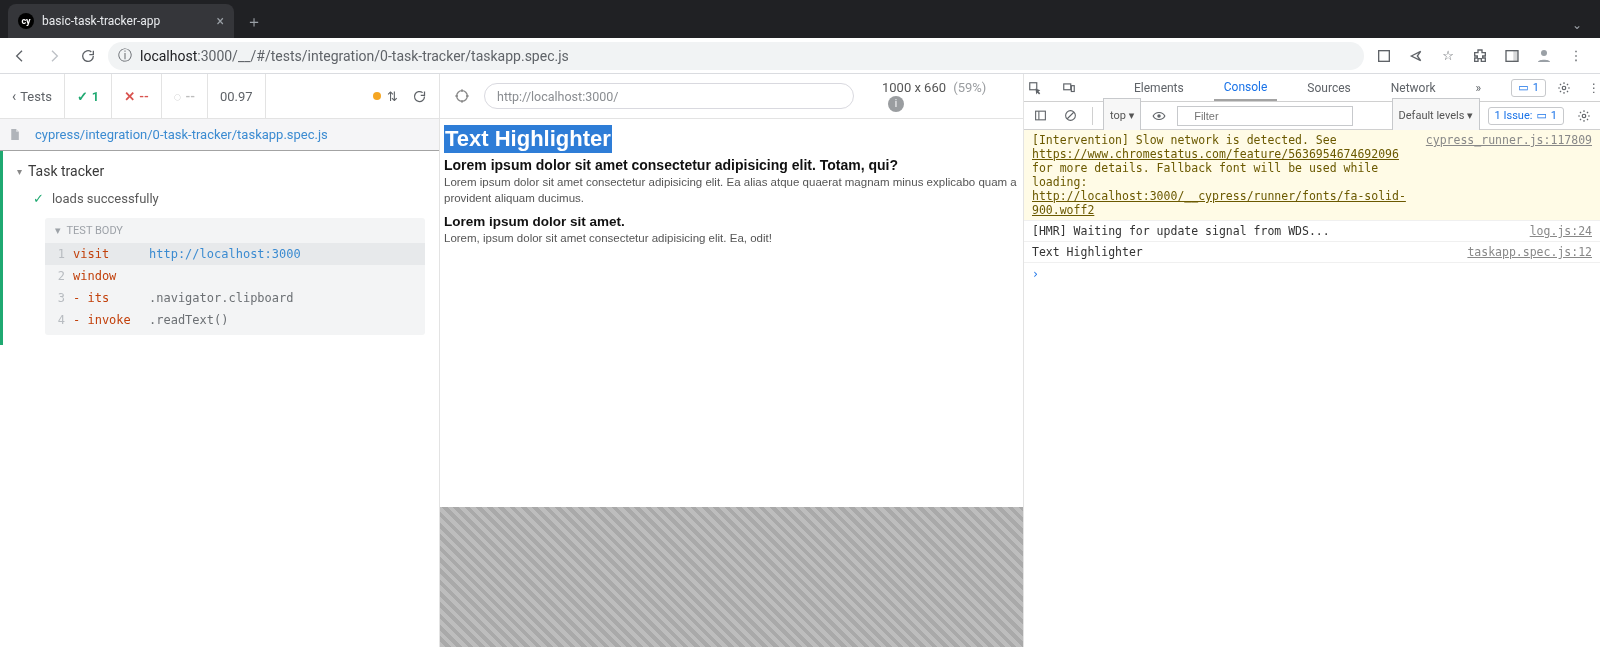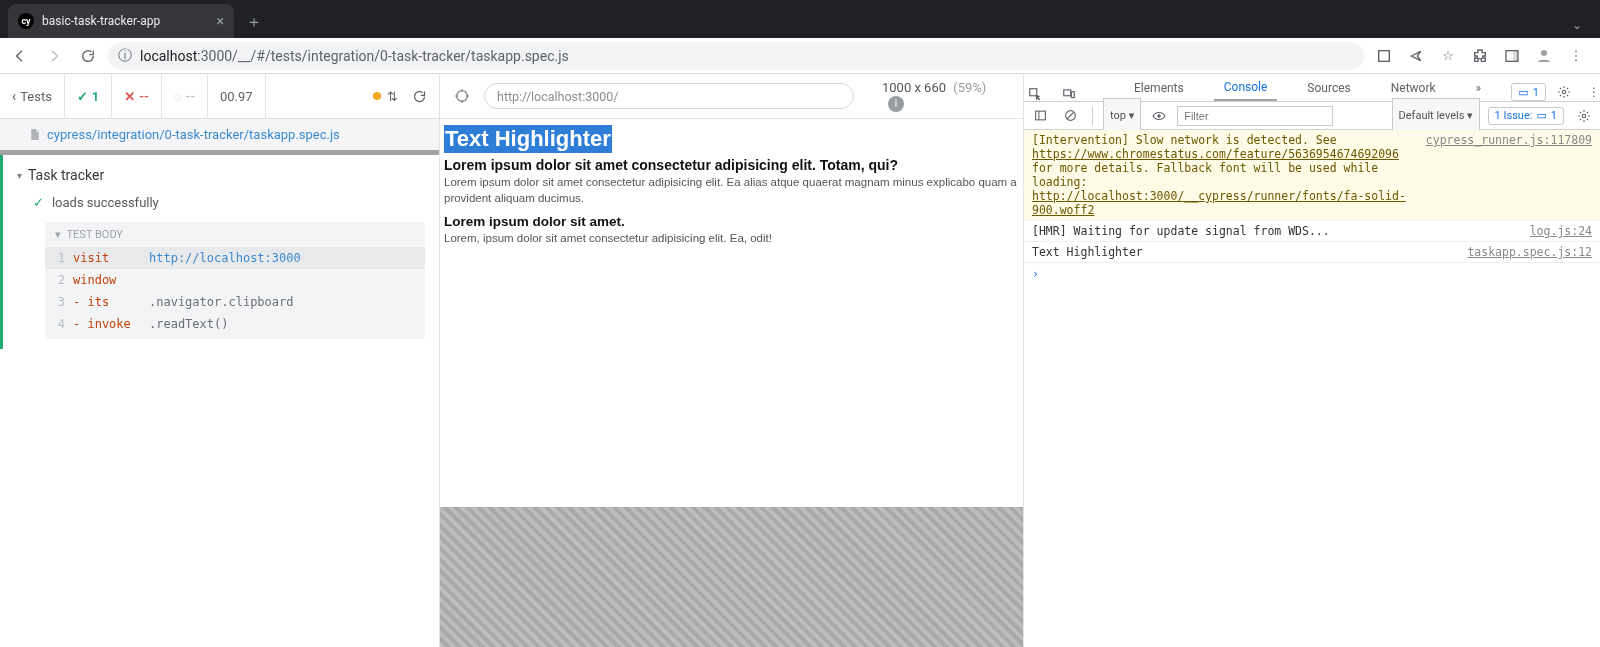--- a/index.html
+++ b/index.html
@@ -97,24 +97,24 @@
     gap: 4px;
   }
   .rep-cell.last { border-right: none; margin-left: auto; }
   .chev { font-size: 14px; color:#5f6368; }
   .pass { color: #1fa971; font-weight:600; }
   .fail { color: #d9534f; font-weight:600; }
   .pend { color: #bdbdbd; font-weight:600; }
   .dot-orange { width:8px;height:8px;border-radius:50%;background:#f5a623;display:inline-block; }
 
   .rep-file {
-    padding: 8px 28px;
-    border-bottom: 5px solid #a3a3a3;
+    padding: 8px 8px;
+    border-bottom: 1px solid #a3a3a3;
     color: #3b8bd1; font-size: 13px;
-    display:flex; align-items:center; gap:6px;
+    display:flex; align-items:center; gap:14px;
     background:#f5f5f7;
   }
   .file-ico { color:#b0b4ba; }
 
   .rep-body { padding: 6px 0 0 0; border-left: 3px solid #1fa971; }
   .suite-title { padding: 6px 14px; color:#3a3a3a; font-size:14px; display:flex; align-items:center; gap:6px;}
   .suite-caret { color:#888; font-size:10px; }
   .test-line { padding: 6px 20px 6px 30px; color:#5a5a5a; display:flex; align-items:center; gap:8px; }
   .check { color:#1fa971; }
 
@@ -176,42 +176,42 @@
   .devtools {
     flex: 1;
     background:#fff;
     display:flex; flex-direction:column;
     font-size:12px;
     color:#333;
     min-width: 0;
   }
   .dt-tabs {
     height: 28px; border-bottom:1px solid #d0d0d0;
-    display:flex; align-items:flex-end; gap:20px; padding:0 4px;
+    display:flex; align-items:center; gap:20px; padding:0 4px;
   }
   .dt-ico { width:24px; display:flex; align-items:center; justify-content:center; color:#5f6368;}
   .dt-sep { width:1px; height:18px; background:#d0d0d0; margin:0 4px;}
   .dt-tab { padding:0 10px; height:100%; display:flex; align-items:center; color:#5f6368; cursor:pointer;}
   .dt-tab.active { color:#1a73e8; border-bottom:2px solid #a3a3a3; }
   .dt-right { margin-left:auto; display:flex; align-items:center; gap:6px; }
   .badge {
     border:1px solid #c7c9cc; border-radius:3px; padding:0 6px; height:18px;
     display:flex; align-items:center; gap:4px; color:#1a73e8; font-size:11px;
   }
 
   .dt-sub {
     height: 28px; border-bottom:1px solid #d0d0d0;
     display:flex; align-items:center; padding:0 4px; gap:6px;
   }
   .dt-drop {
     border:1px solid #c7c9cc; height:36px; padding:0 6px; display:flex; align-items:center;
     background:#f7f7f7; font-size:11px; color:#555;
   }
   .dt-filter {
-    border:1px solid #c7c9cc; height:20px; padding:0 6px; flex:0 0 150px;
+    border:1px solid #c7c9cc; height:20px; padding:0 16px; flex:0 0 150px;
     font-size:11px; color:#888; background:#fff;
   }
   .dt-sub-right { margin-left:auto; display:flex; gap:8px; align-items:center; }
 
   .console {
     font-family: Menlo, Consolas, monospace; font-size: 11.5px;
     overflow:hidden;
   }
   .con-row { display:flex; padding:3px 8px; border-bottom:1px solid #f0f0f0; gap:8px;}
   .con-row .msg { flex:1; min-width:0; }

